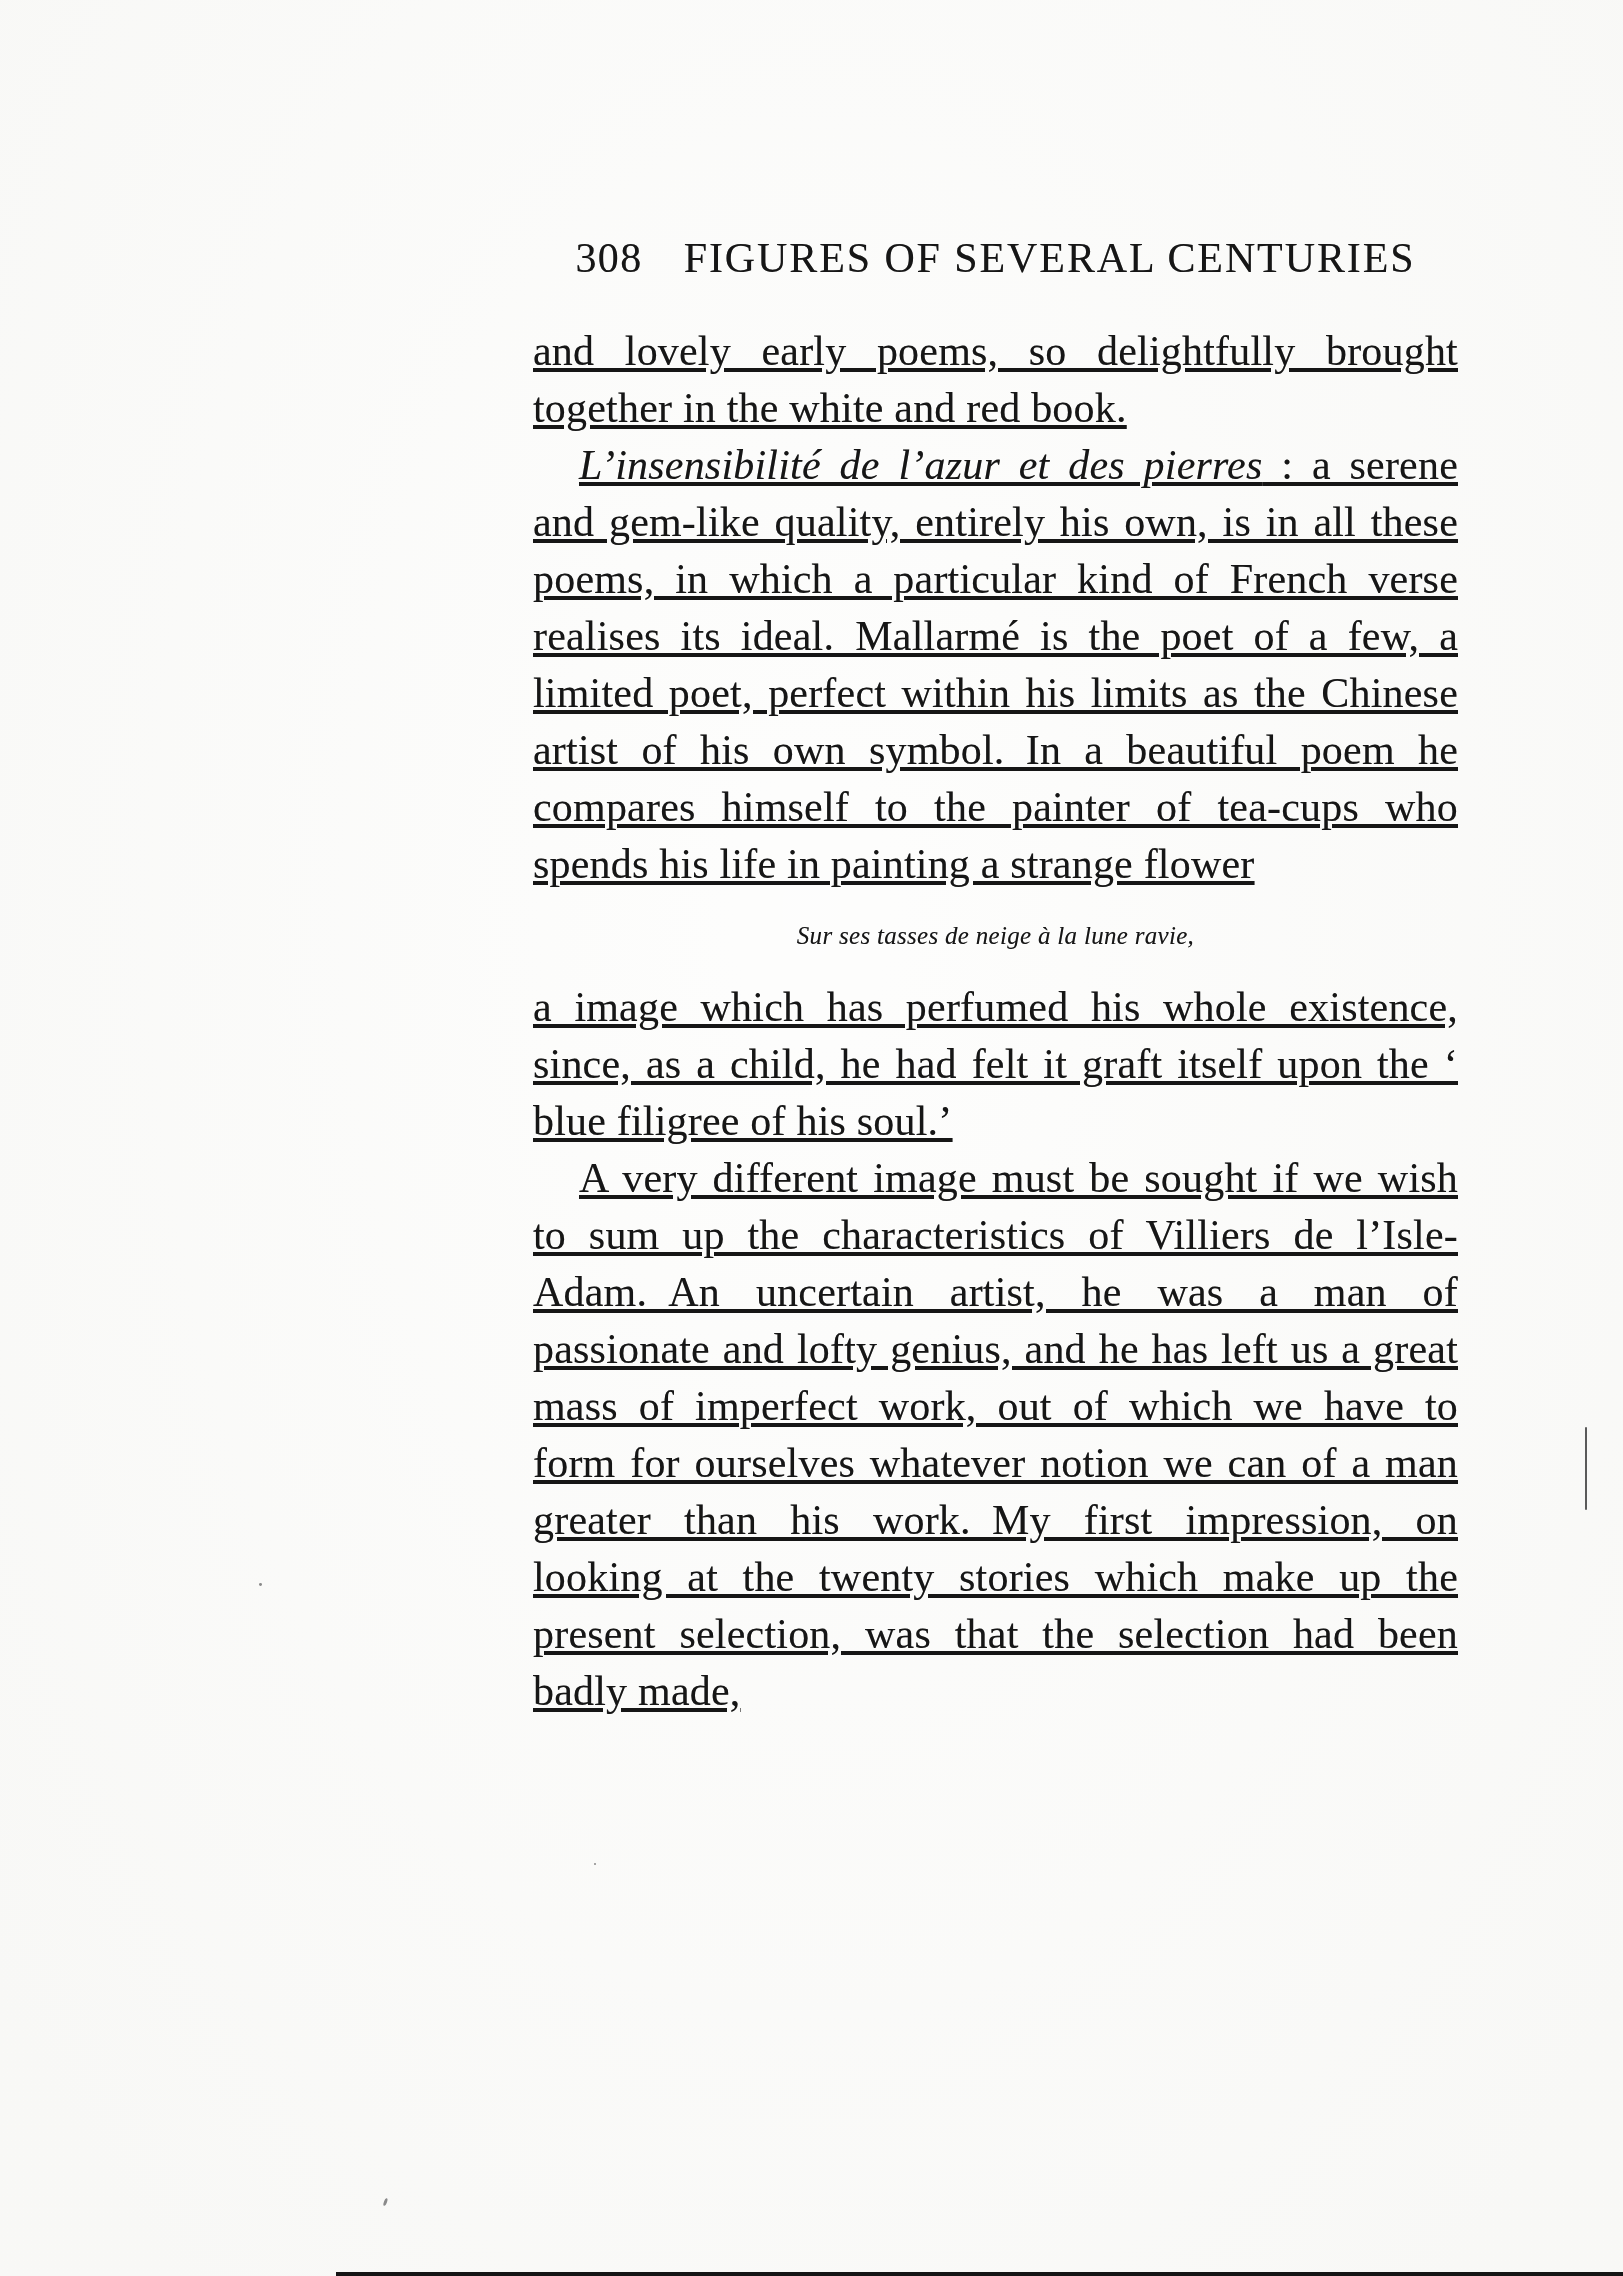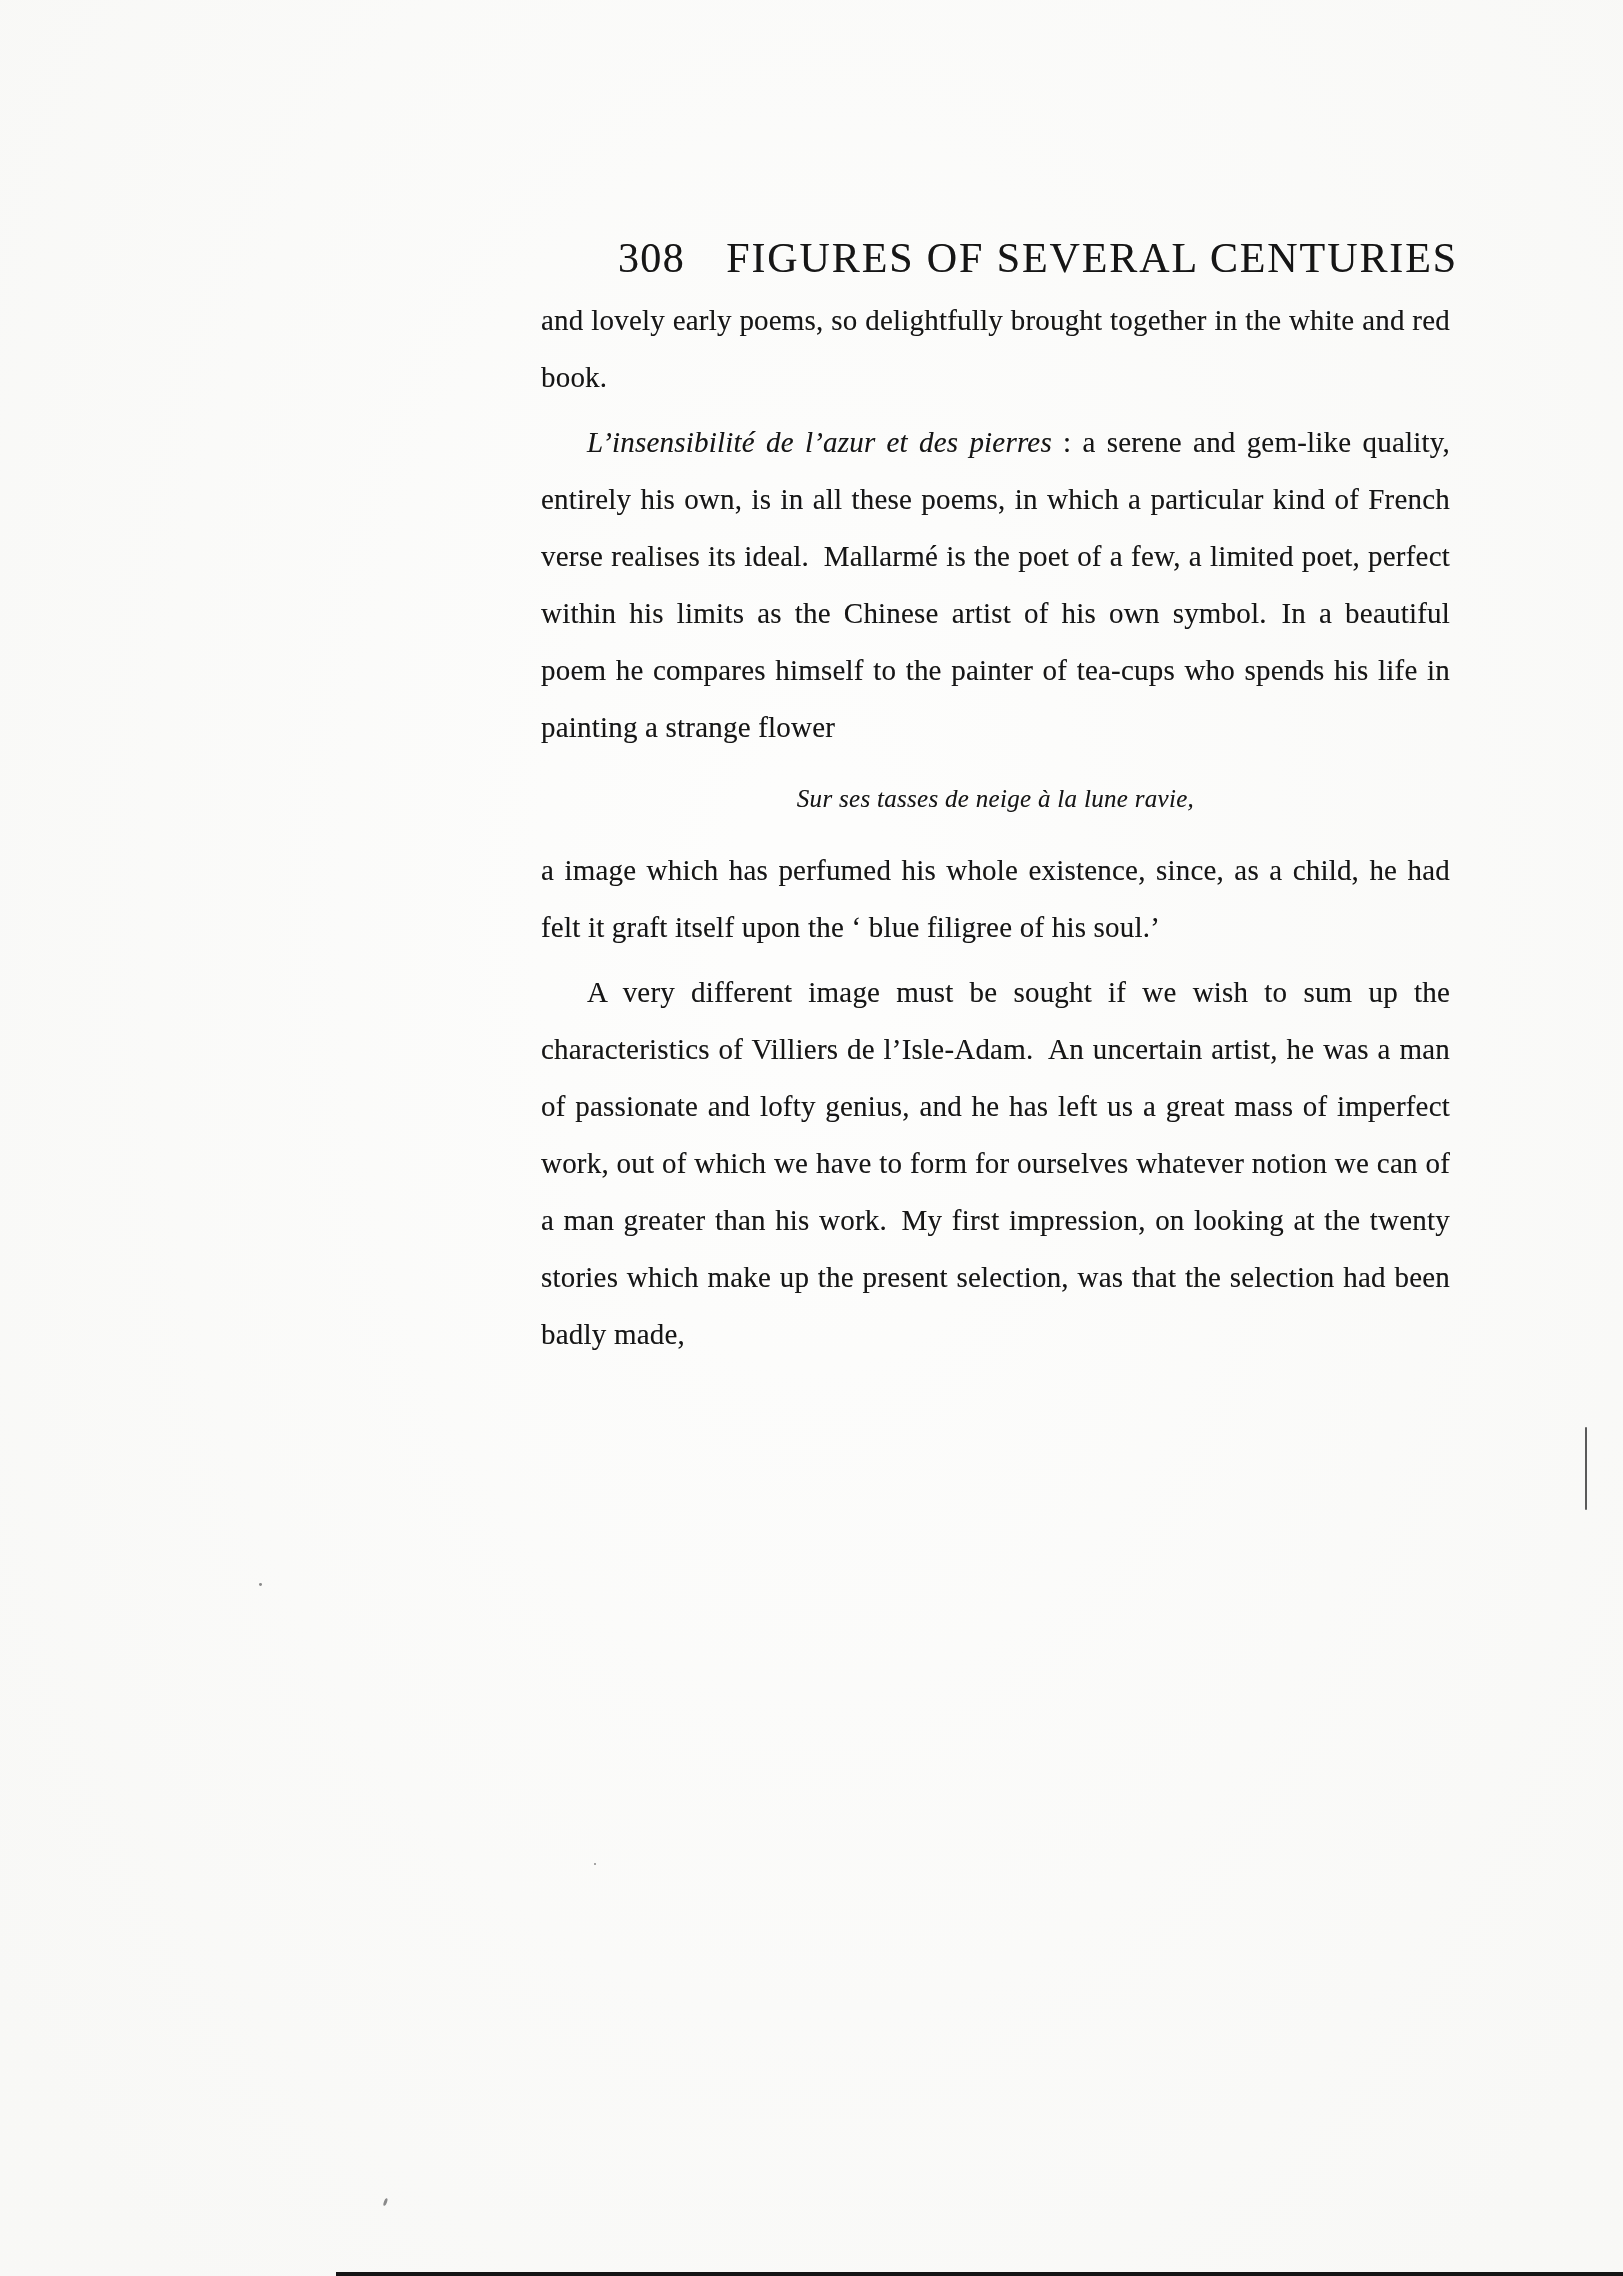--- a/index.html
+++ b/index.html
@@ -23,39 +23,40 @@
       #fbfbf9;
   }
   .textblock {
     position: absolute;
     left: 533px;
     top: 234px;
     width: 925px;
   }
   .header {
     display: flex;
-    justify-content: flex-end;
+    justify-content: center;
     align-items: baseline;
     gap: 41px;
     font-size: 42px;
     letter-spacing: 1.4px;
-    margin-bottom: 10px;
+    margin-bottom: 41px;
     white-space: nowrap;
     text-shadow: 0 0 0.6px rgba(0,0,0,0.4);
   }
   .header .title {
     letter-spacing: 1.9px;
   }
   p.body-par {
-    margin: 8px;
-    font-size: 29px;
+    margin: 0;
+    font-size: 42px;
     line-height: 57px;
     text-align: justify;
     letter-spacing: 0.2px;
     text-shadow: 0 0 0.6px rgba(0,0,0,0.35);
+    text-decoration: underline;
   }
   p.indent {
     text-indent: 46px;
   }
   .italic {
     font-style: italic;
   }
   .verse {
     margin: 29px 0 29px 0;
     font-size: 25px;

